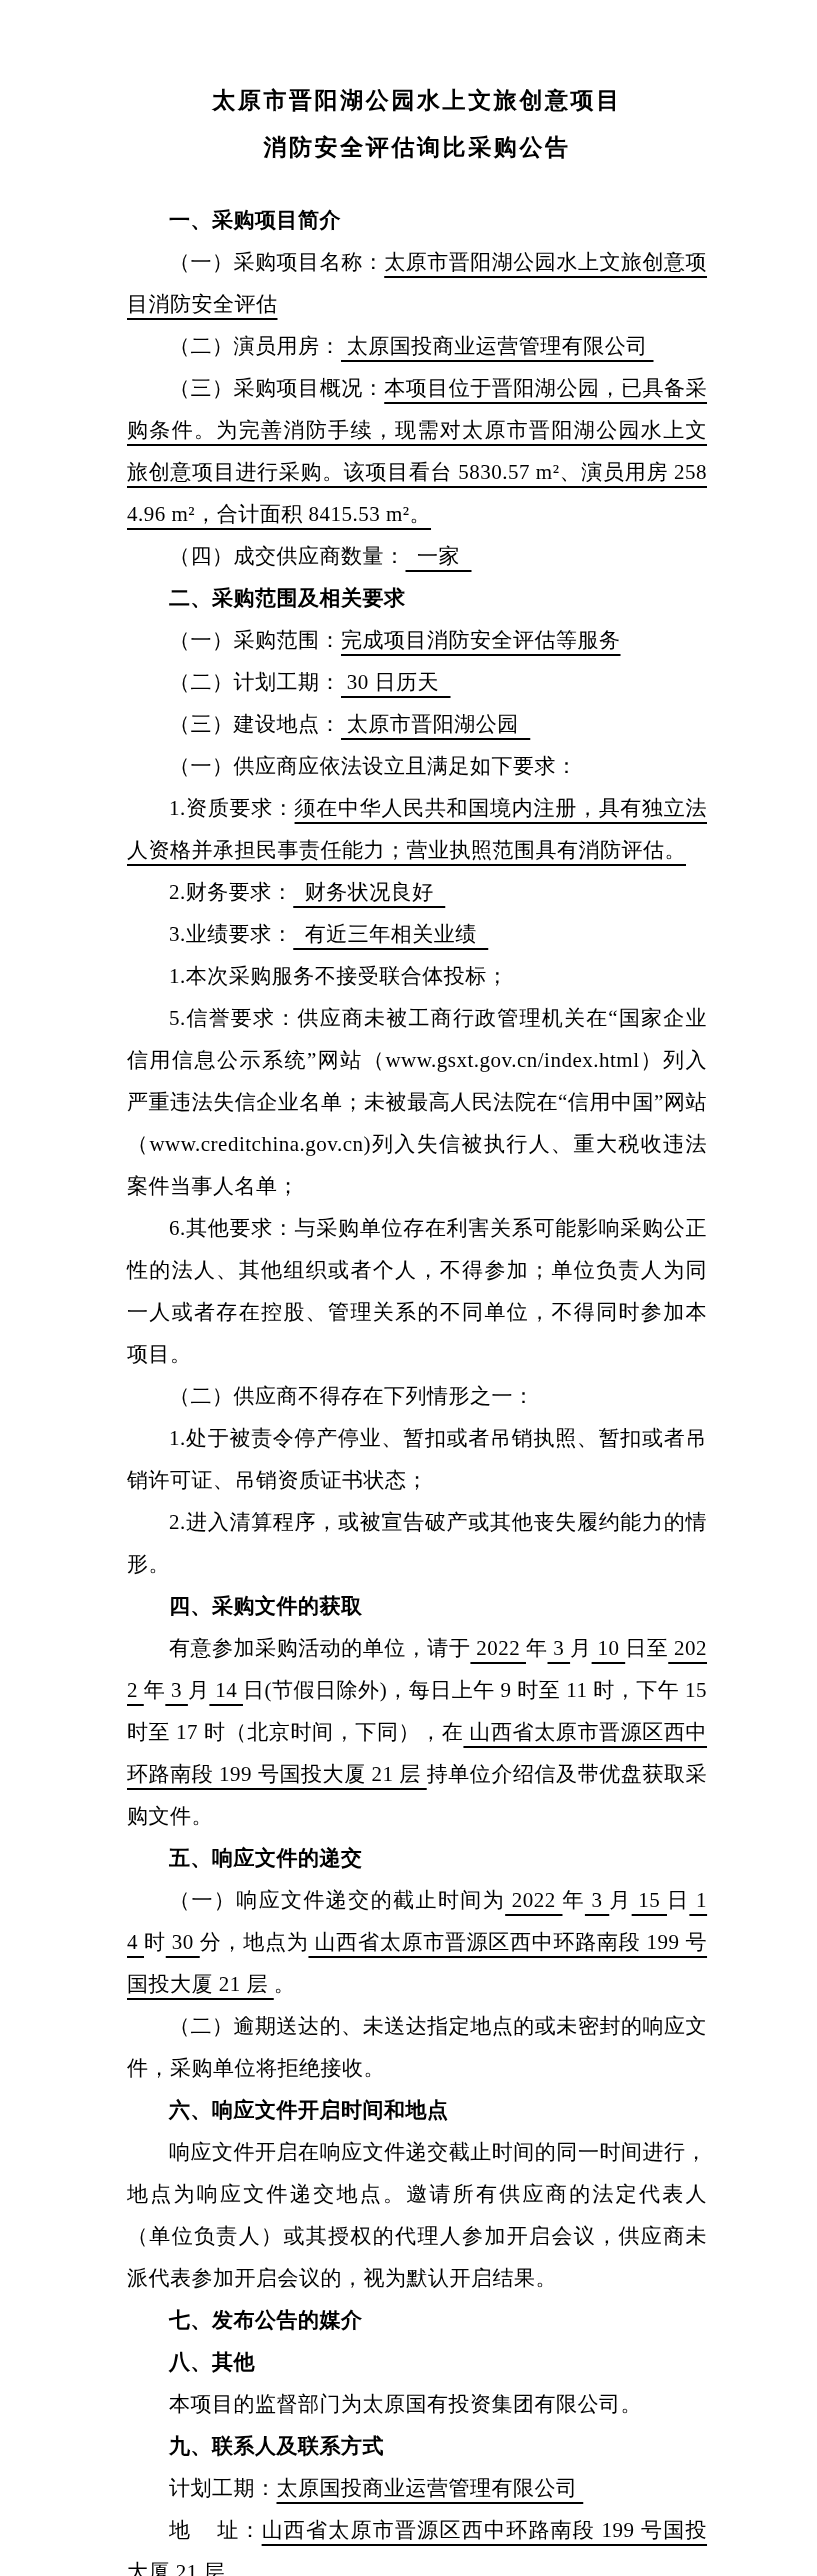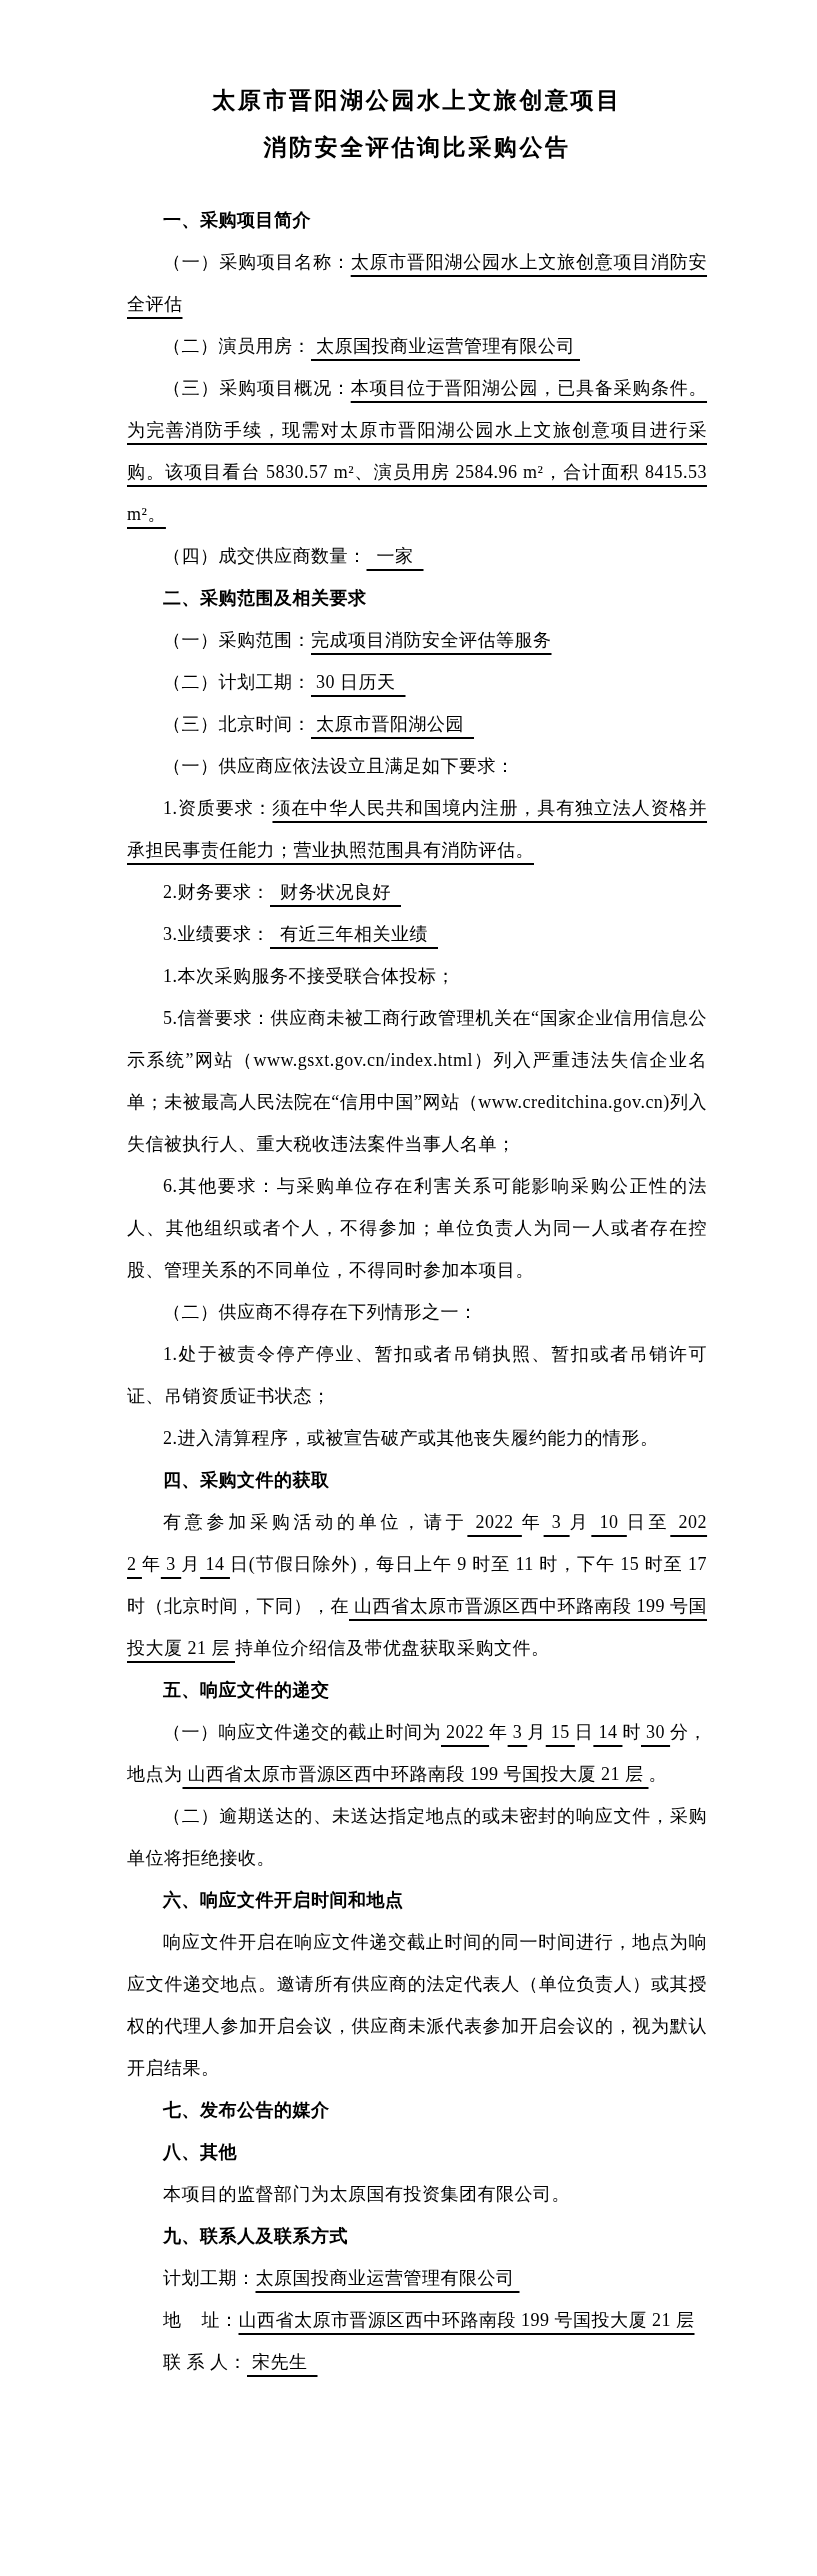--- a/index.html
+++ b/index.html
@@ -15,21 +15,21 @@
   .titles { margin-bottom: 28px; font-family: Liberation Serif, serif; }
   .title-line {
     text-align: center;
     font-weight: 700;
     font-size: 23px;
     line-height: 47px;
     letter-spacing: 2.6px;
   }
   .heading, .para {
     margin: 0;
-    font-size: 18px;
+    font-size: 21px;
     line-height: 42px;
     text-indent: 2em;
     text-align: justify;
     word-break: break-all;
     letter-spacing: 0.5px;
     font-family: Liberation Serif, serif;
   }
   .heading { font-weight: 700; }
   .u {
     text-decoration: underline;
@@ -56,21 +56,21 @@
   <p class="para"><span>（三）采购项目概况：</span><span class="u">本项目位于晋阳湖公园，已具备采购条件。为完善消防手续，现需对太原市晋阳湖公园水上文旅创意项目进行采购。该项目看台 5830.57 m²、演员用房 2584.96 m²，合计面积 8415.53 m²。</span></p>
 
   <p class="para"><span>（四）成交供应商数量：</span><span class="u">&nbsp;&nbsp;一家&nbsp;&nbsp;</span></p>
 
   <p class="heading">二、采购范围及相关要求</p>
 
   <p class="para"><span>（一）采购范围：</span><span class="u">完成项目消防安全评估等服务</span></p>
 
   <p class="para"><span>（二）计划工期：</span><span class="u">&nbsp;30 日历天&nbsp;&nbsp;</span></p>
 
-  <p class="para"><span>（三）北京时间：</span><span class="u">&nbsp;太原市晋阳湖公园&nbsp;&nbsp;</span></p>
+  <p class="para"><span>（三）建设地点：</span><span class="u">&nbsp;太原市晋阳湖公园&nbsp;&nbsp;</span></p>
 
 
 
   <p class="para"><span>（一）供应商应依法设立且满足如下要求：</span></p>
 
   <p class="para"><span>1.资质要求：</span><span class="u">须在中华人民共和国境内注册，具有独立法人资格并承担民事责任能力；营业执照范围具有消防评估。</span></p>
 
   <p class="para"><span>2.财务要求：</span><span class="u">&nbsp;&nbsp;财务状况良好&nbsp;&nbsp;</span></p>
 
   <p class="para"><span>3.业绩要求：</span><span class="u">&nbsp;&nbsp;有近三年相关业绩&nbsp;&nbsp;</span></p>

